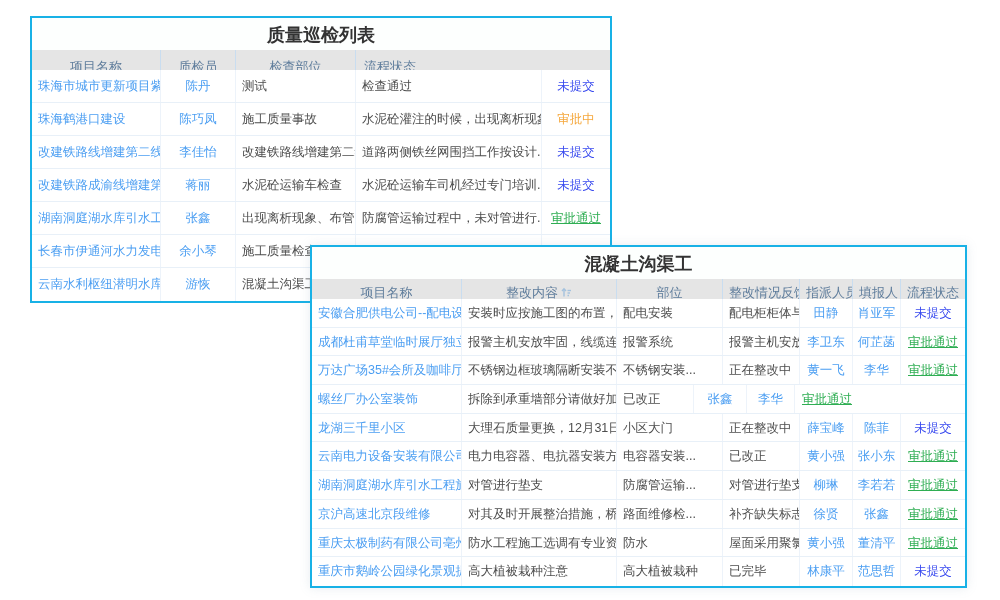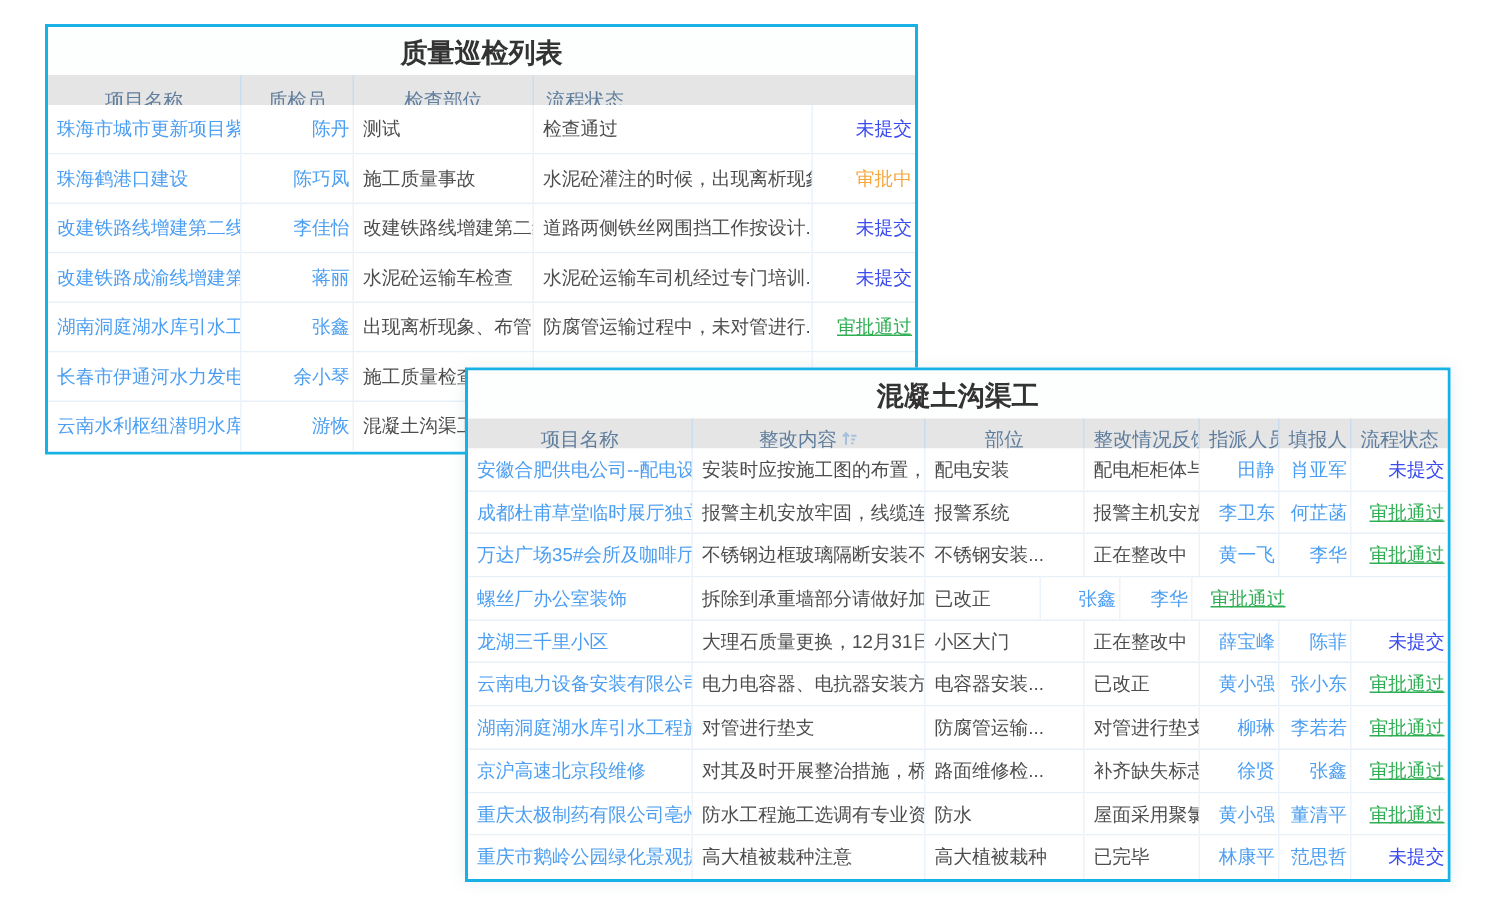--- a/index.html
+++ b/index.html
@@ -28,21 +28,21 @@
   #card-inspection .cell { line-height:33px; }
   #card-rectify   .cell { line-height:28.7px; }
 
   
   .t1c1{width:129px;} .t1c2{width:75px;} .t1c3{width:120px;} .t1c4{width:186px;} .t1c5{width:68px;}
   
   .t2c1{width:150px;} .t2c2{width:155px;} .t2c3{width:106px;} .t2c4{width:77px;}
   .t2c5{width:53px;}  .t2c6{width:48px;}  .t2c7{width:64px;}
 
   .cell.left   { text-align:left; }
-  .cell.center { text-align:right; padding:0 2px; }
+  .cell.center { text-align:center; padding:0 2px; }
   .link   { color:#4b9ef2; cursor:pointer; }
   .status { cursor:pointer; }
   .st-blue   { color:#3a4bef; }
   .st-orange { color:#f5a73b; }
   .st-green  { color:#2fae53; text-decoration:underline; }
 
   .sort-icon { display:inline-block; vertical-align:-1px; margin-left:3px; cursor:pointer; }
 </style>
 </head>
 <body>

